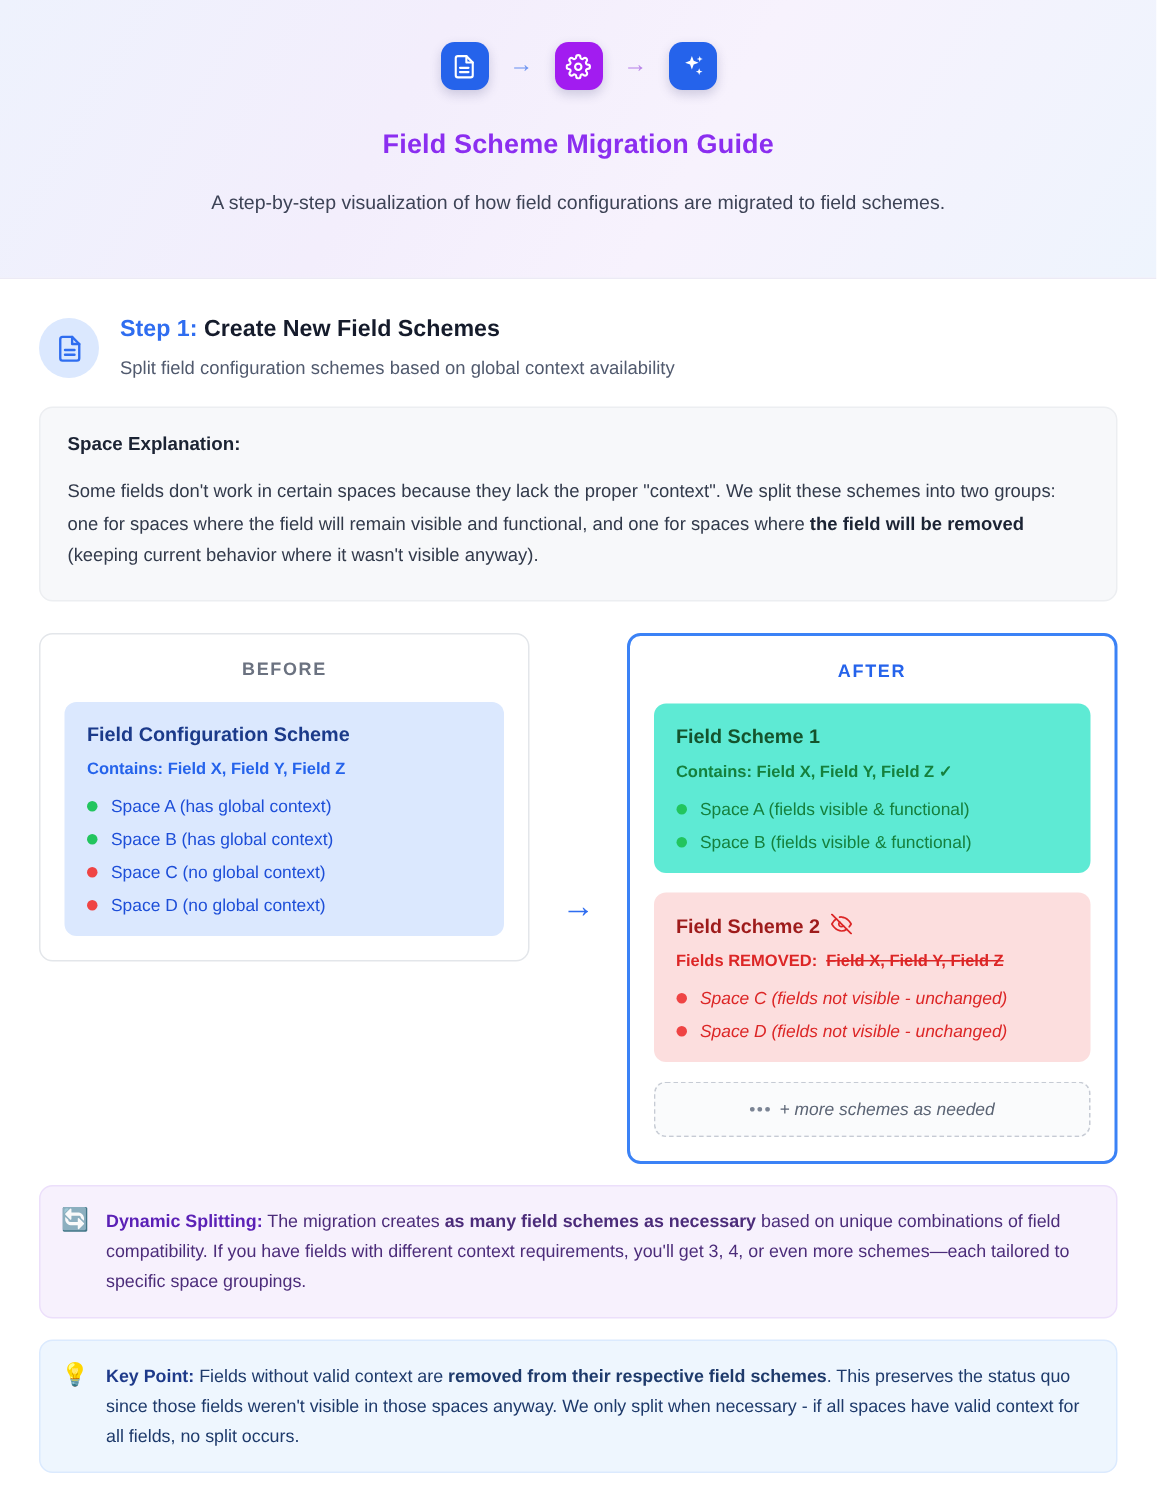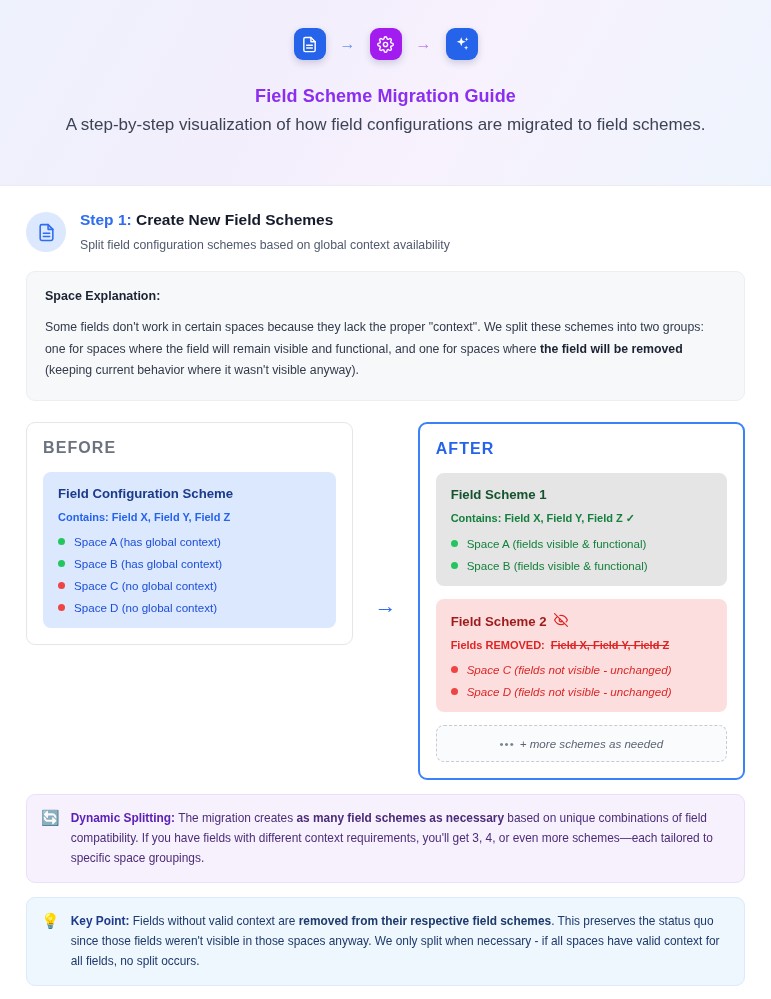--- a/index.html
+++ b/index.html
@@ -37,22 +37,22 @@
   .arr-p { color: #b884e8; }
 
   .hero-title {
     margin-top: 26px;
     font-size: 18px;
     font-weight: bold;
     color: #8b2ef0;
     letter-spacing: .1px;
   }
   .hero-sub {
-    margin-top: 8px;
-    font-size: 17px;
+    margin-top: 20px;
+    font-size: 13px;
     color: #3d4356;
   }
 
   
   .step {
     display: flex;
     align-items: flex-start;
     gap: 14px;
     padding: 24px 26px 0 26px;
   }
@@ -93,41 +93,42 @@
   }
   .panel {
     background: #ffffff;
     border: 1px solid #e3e6ea;
     border-radius: 9px;
     padding: 16px 16px 16px 16px;
   }
   .panel-before { width: 335px; }
   .panel-after  { width: 335px; border: 2px solid #3b82f6; }
   .panel-label {
-    font-size: 16px;
+    text-align: center;
+    font-size: 12px;
     font-weight: bold;
     letter-spacing: 1.1px;
     margin-bottom: 15px;
   }
   .lbl-before { color: #6b7280; }
   .lbl-after  { color: #2563eb; }
 
   .mid-arrow {
     width: 66px;
     align-self: center;
     text-align: center;
     color: #2f6df0;
     font-size: 22px;
     line-height: 1;
     margin-top: 10px;
   }
 
   .card { border-radius: 8px; padding: 14px 16px 14px 15px; }
   .card-blue  { background: #dbe8fe; }
-  .card-green { background: #e5e5e5; }
+  .card-green { background: #5eead4; }
   .card-red   { background: #fcdede; }
 
   .card-title { font-size: 13.2px; font-weight: bold; line-height: 1.2; display: flex; align-items: center; gap: 7px; }
   .t-blue  { color: #1b3a8a; }
   .t-green { color: #14532d; }
   .t-red   { color: #9e1b1b; }
 
   .card-sub { font-size: 11px; font-weight: bold; margin-top: 9px; }
   .s-blue  { color: #2563eb; }
   .s-green { color: #15803d; }

